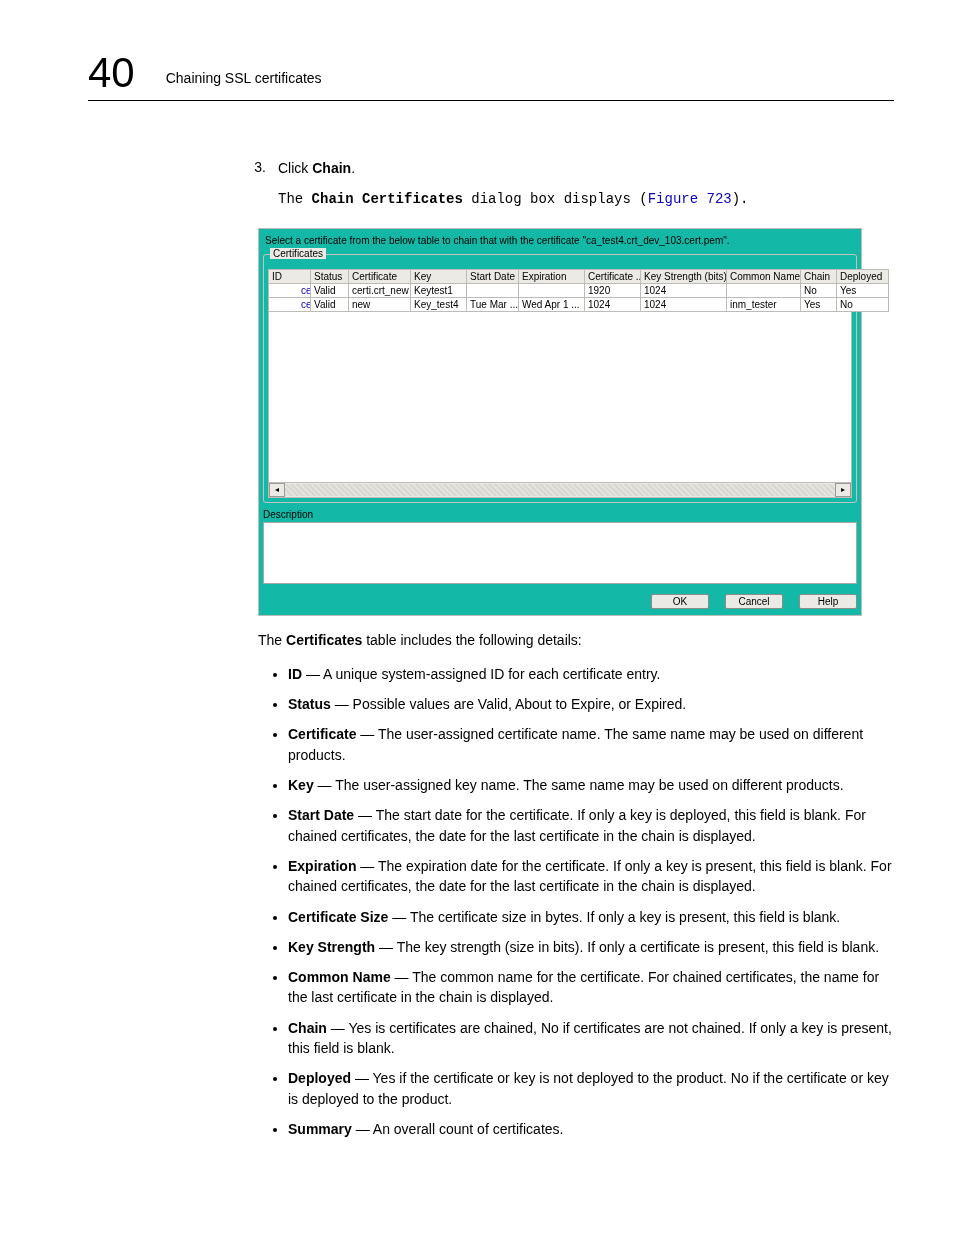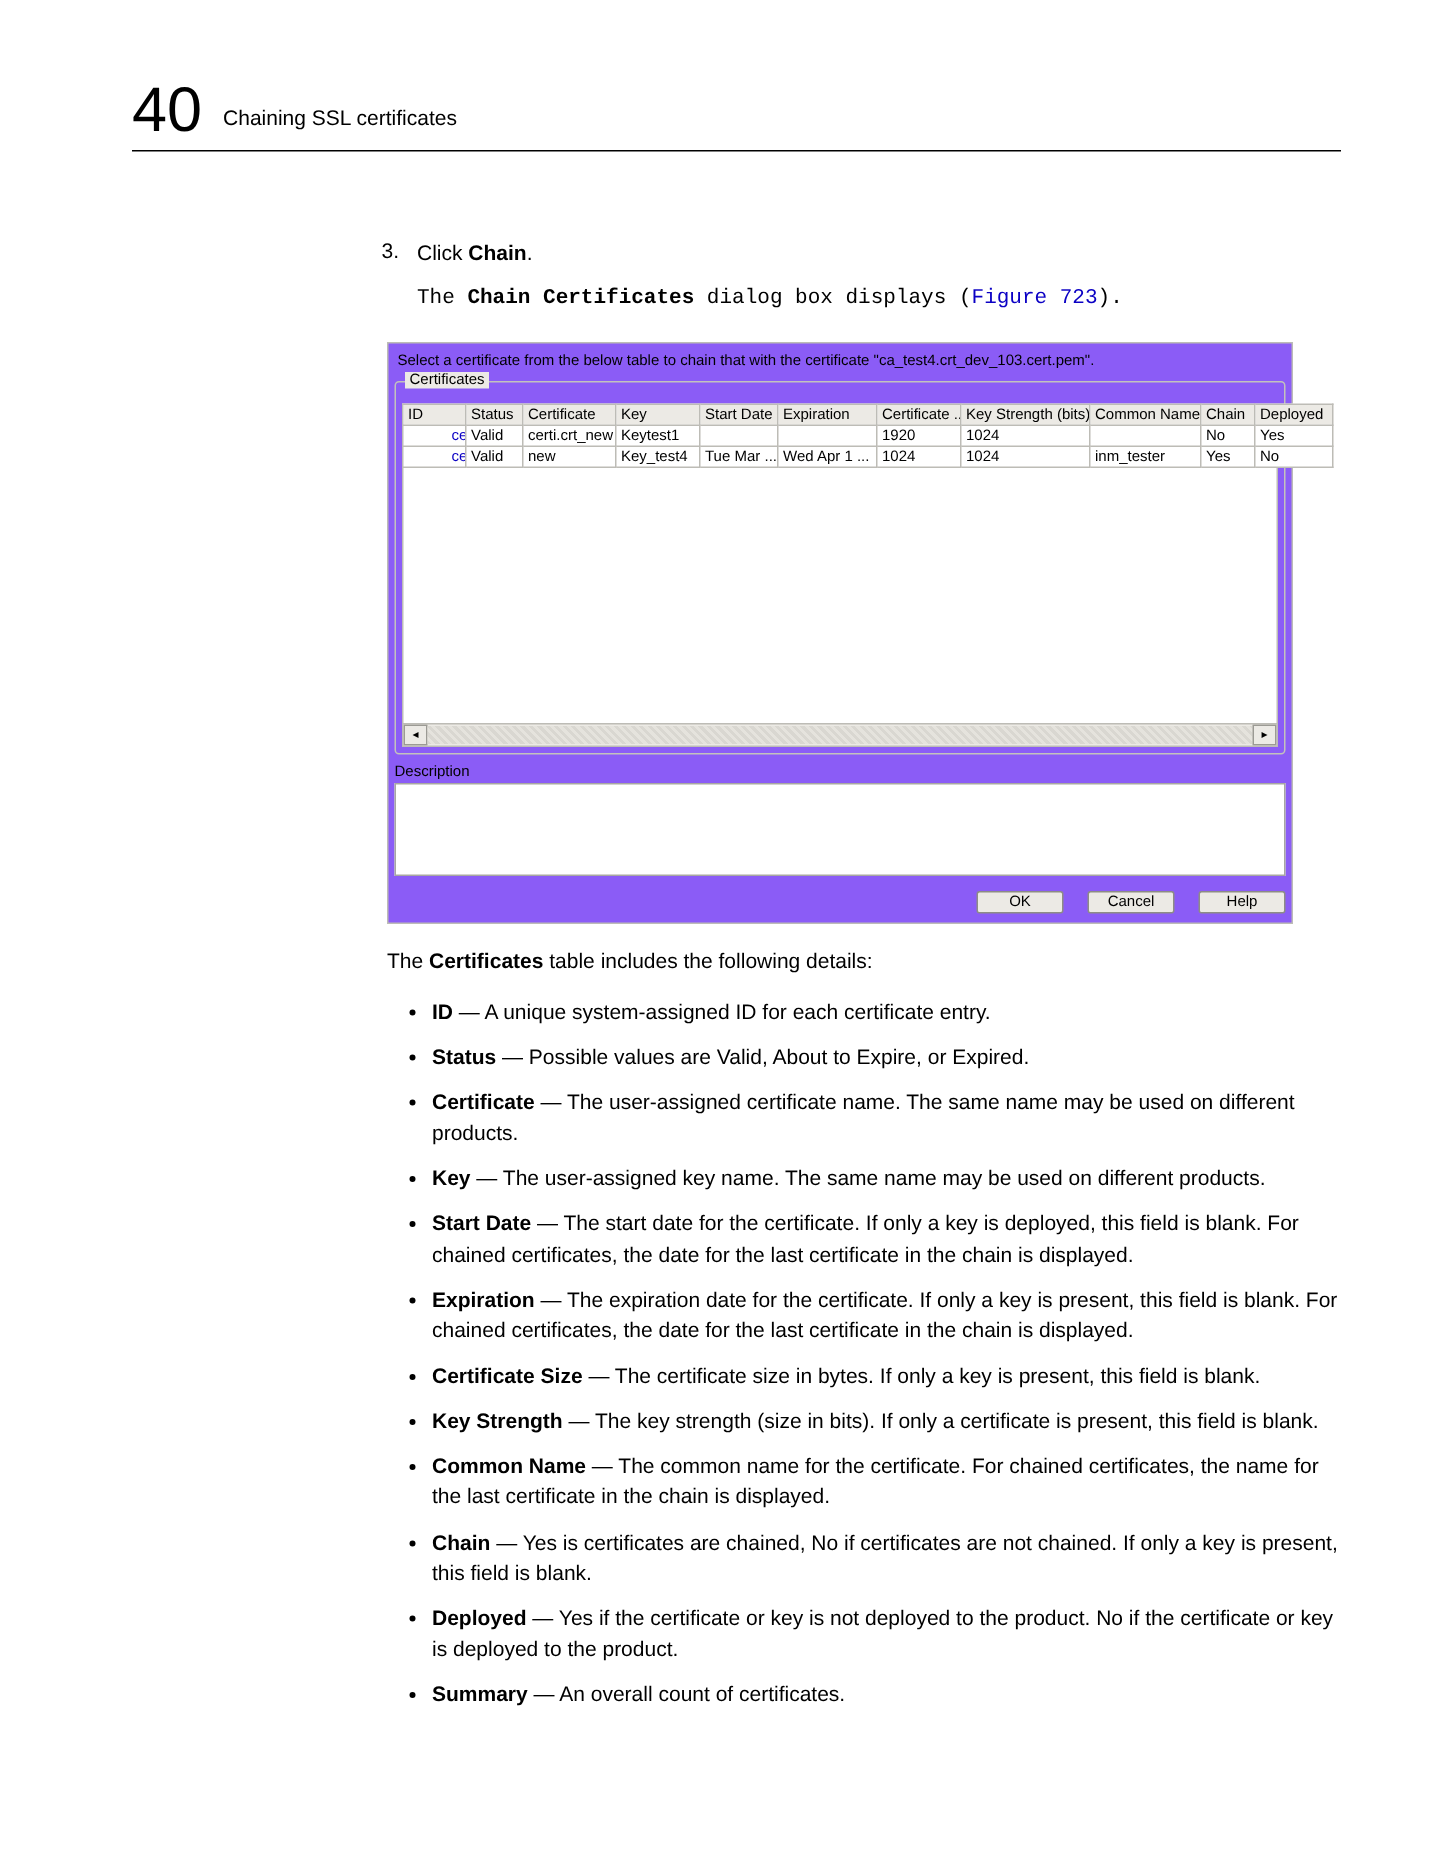--- a/index.html
+++ b/index.html
@@ -12,21 +12,21 @@
   .page {
     width: 954px;
     min-height: 1235px;
     position: relative;
     box-sizing: border-box;
     padding: 52px 60px 60px 88px;
   }
   .chapter-header {
     display: flex;
     align-items: baseline;
-    gap: 14px;
+    gap: 31px;
     border-bottom: 1.4px solid #000;
     padding-bottom: 6px;
     margin-bottom: 58px;
   }
   .chapter-num {
     font-size: 42px;
     font-weight: 500;
     line-height: 1;
   }
   .chapter-title {
@@ -62,21 +62,21 @@
   .bold { font-weight: 700; }
   .link { color: #0b00c4; }
 
   
   .figure-wrap {
     margin-left: 10px;
     margin-bottom: 14px;
   }
   .dialog {
     width: 604px;
-    background: #8b5cf6;
+    background: #14b8a6;
     border: 1px solid #bdbcb6;
     font-family: Tahoma, Arial, sans-serif;
     font-size: 10px;
     color: #000;
     box-sizing: border-box;
   }
   .dialog-instruction {
     padding: 6px 6px 8px 6px;
   }
   .group-box {

